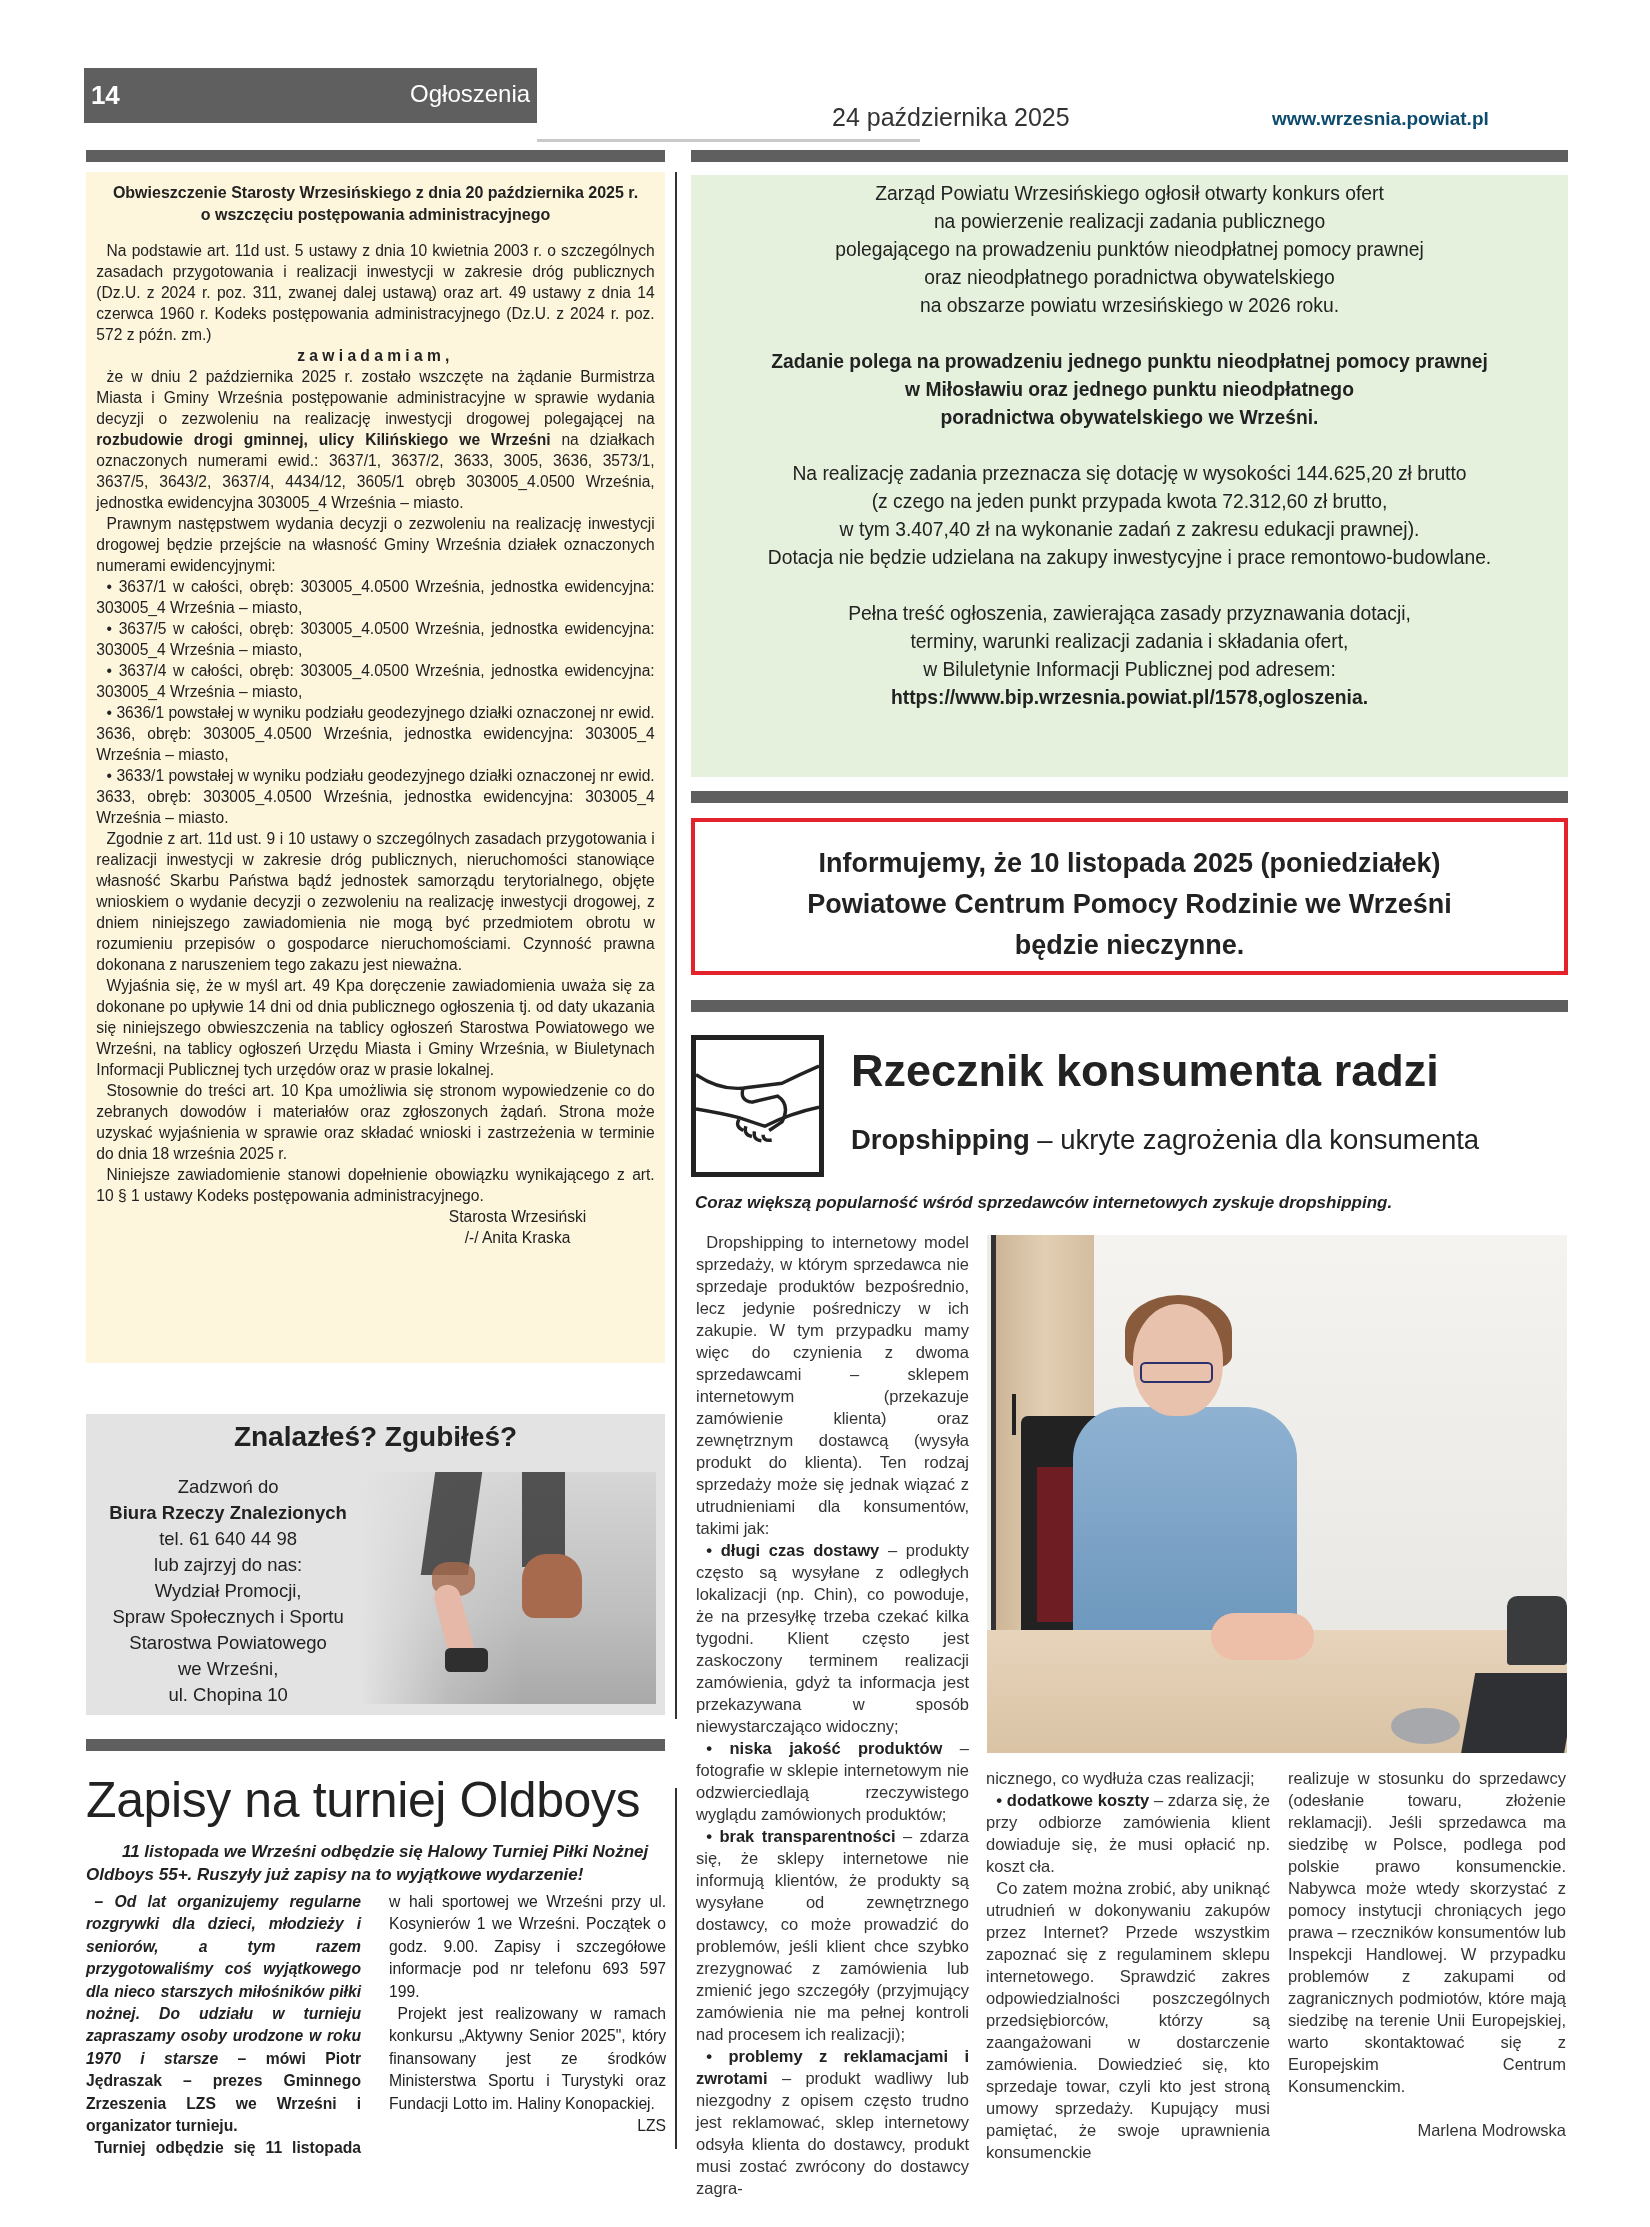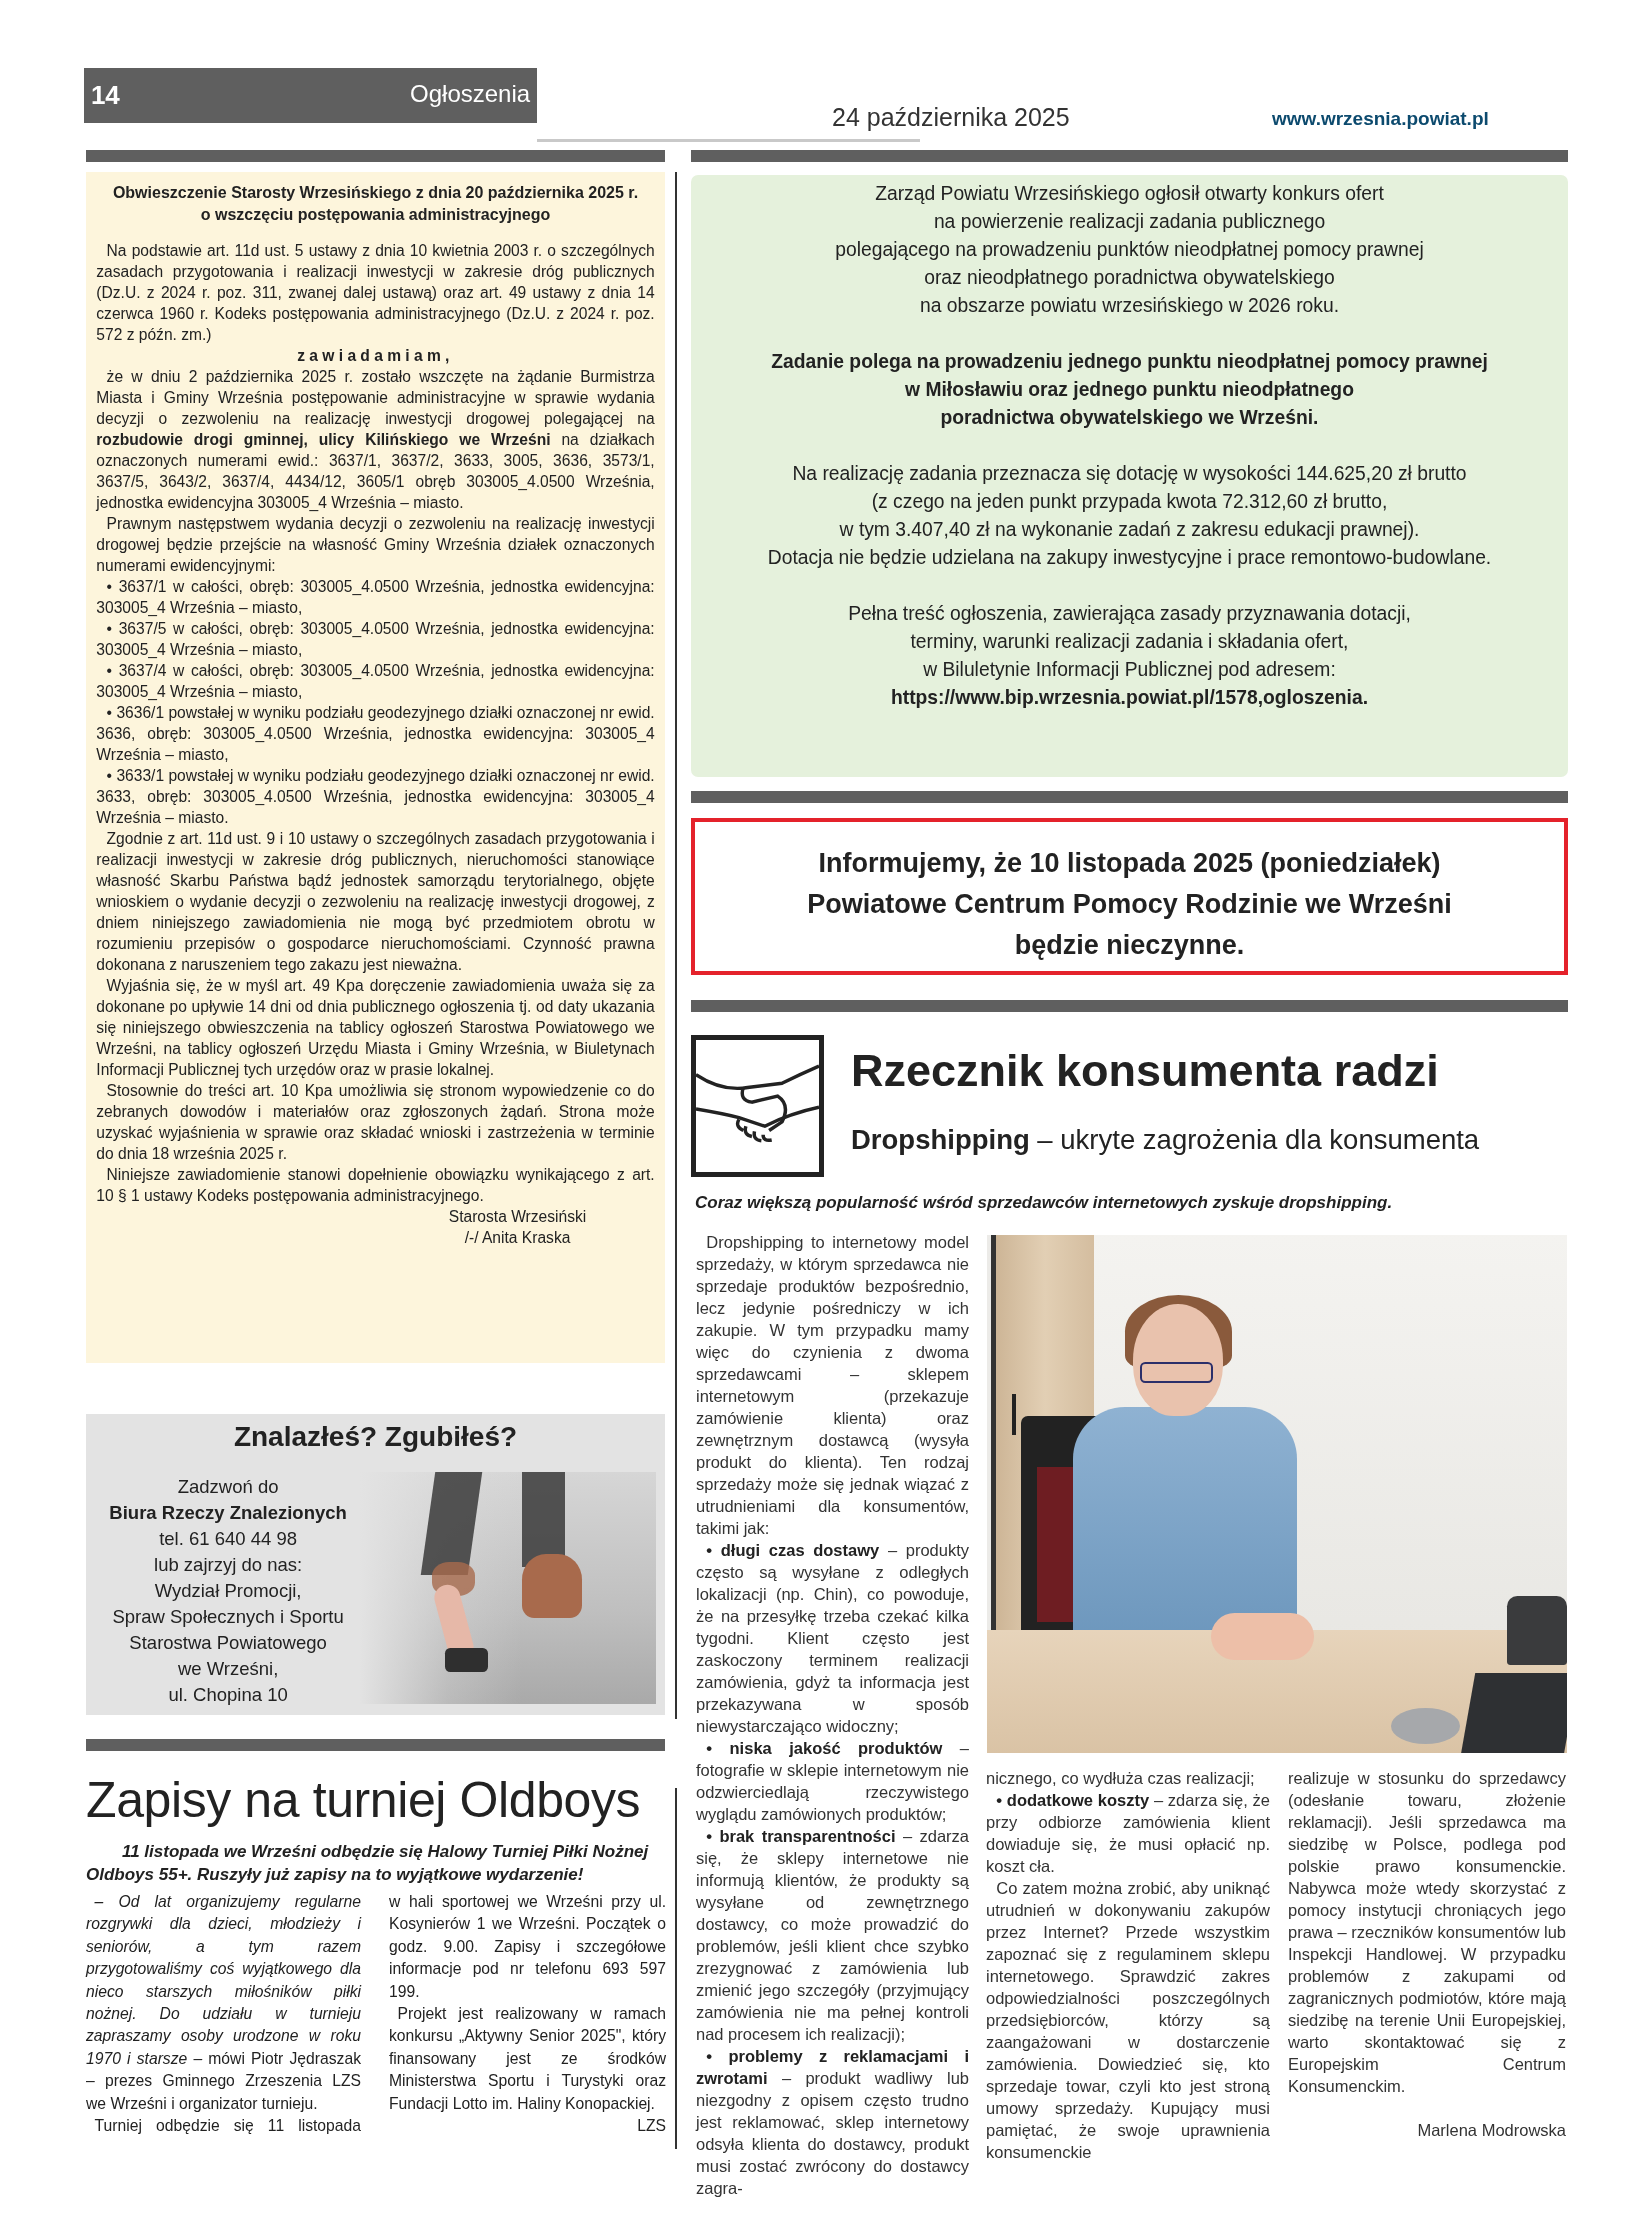--- a/index.html
+++ b/index.html
@@ -39,28 +39,28 @@
   .leg2 { position: absolute; left: 163px; top: 0; width: 43px; height: 95px; background: #3a3a3a; opacity: .85; }
   .shoe1 { position: absolute; left: 163px; top: 82px; width: 60px; height: 64px; background: #a86a4c; border-radius: 40% 40% 20% 20%; }
   .shoe2 { position: absolute; left: 73px; top: 90px; width: 43px; height: 34px; background: #a86a4c; border-radius: 40%; opacity: .8; }
   .hand { position: absolute; left: 82px; top: 112px; width: 26px; height: 77px; background: #e6b8a8; border-radius: 13px; transform: rotate(-15deg); }
   .wallet { position: absolute; left: 86px; top: 176px; width: 43px; height: 24px; background: #2f2f2f; border-radius: 5.2px; }
 
   
   .ob-title { left: 86px; top: 1771px; font-size: 50px; color: #222; letter-spacing: -0.4px; }
   .ob-lead { left: 86px; top: 1840px; width: 579px; font-size: 17px; line-height: 23px; font-weight: bold; font-style: italic; color: #222; text-indent: 36px; }
   .ob-col { font-size: 15.7px; line-height: 22.4px; text-align: justify; color: #222; }
-  .ob-col1 { left: 86px; top: 1891px; width: 275px; }
+  .ob-col1 { left: 86px; top: 1891px; width: 275px; font-weight: bold; }
   .ob-col2 { left: 389px; top: 1891px; width: 277px; }
   .ob-col p { text-indent: 8.6px; }
   .ob-col .it { font-style: italic; }
   .ob-sig { text-align: right; }
 
   
-  .green { left: 691px; top: 175px; width: 877px; height: 602px; background: #e5f1dc; text-align: center; font-size: 19.3px; line-height: 28px; color: #222; padding-top: 5.2px; border-radius: 7px; }
+  .green { left: 691px; top: 175px; width: 877px; height: 602px; background: #e5f1dc; text-align: center; font-size: 19.3px; line-height: 28px; color: #222; padding-top: 5.2px; }
   .green .para { margin-bottom: 28px; }
   .green .b { font-weight: bold; }
 
   
   .redbox { left: 691px; top: 818px; width: 877px; height: 157px; border: 4.3px solid #e4222b; text-align: center; font-size: 27px; line-height: 41px; font-weight: bold; color: #222; padding-top: 20.6px; }
 
   
   .rz-icon { left: 691px; top: 1035px; width: 133px; height: 142px; border: 5.2px solid #222; background: #fff; }
   .rz-title { left: 851px; top: 1045px; font-size: 45px; font-weight: bold; color: #222; }
   .rz-sub { left: 851px; top: 1124px; font-size: 27.5px; color: #222; }

